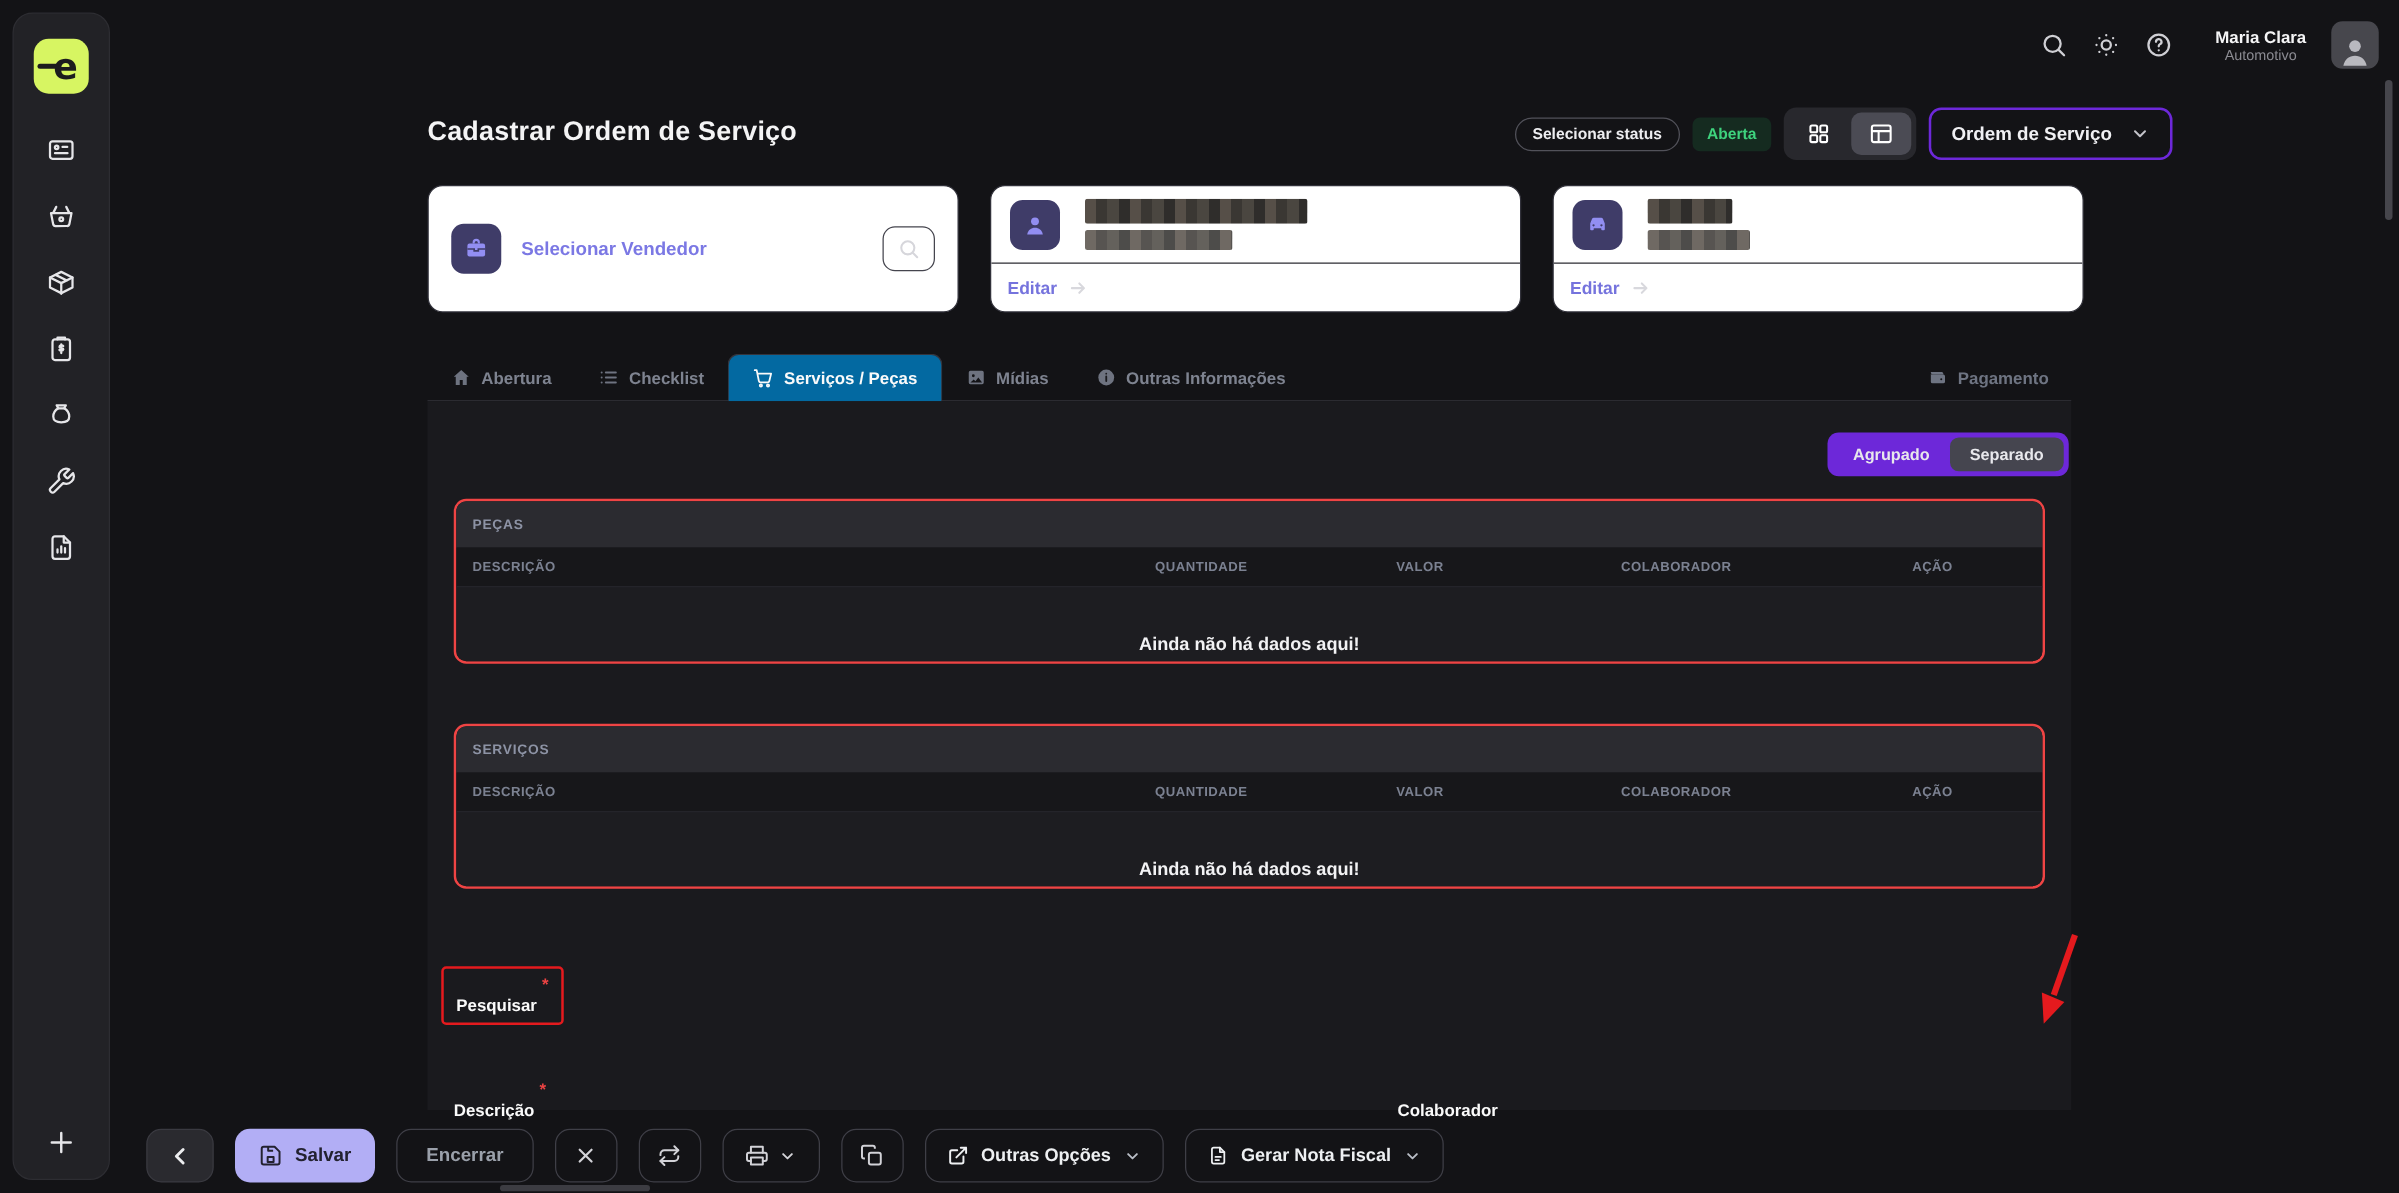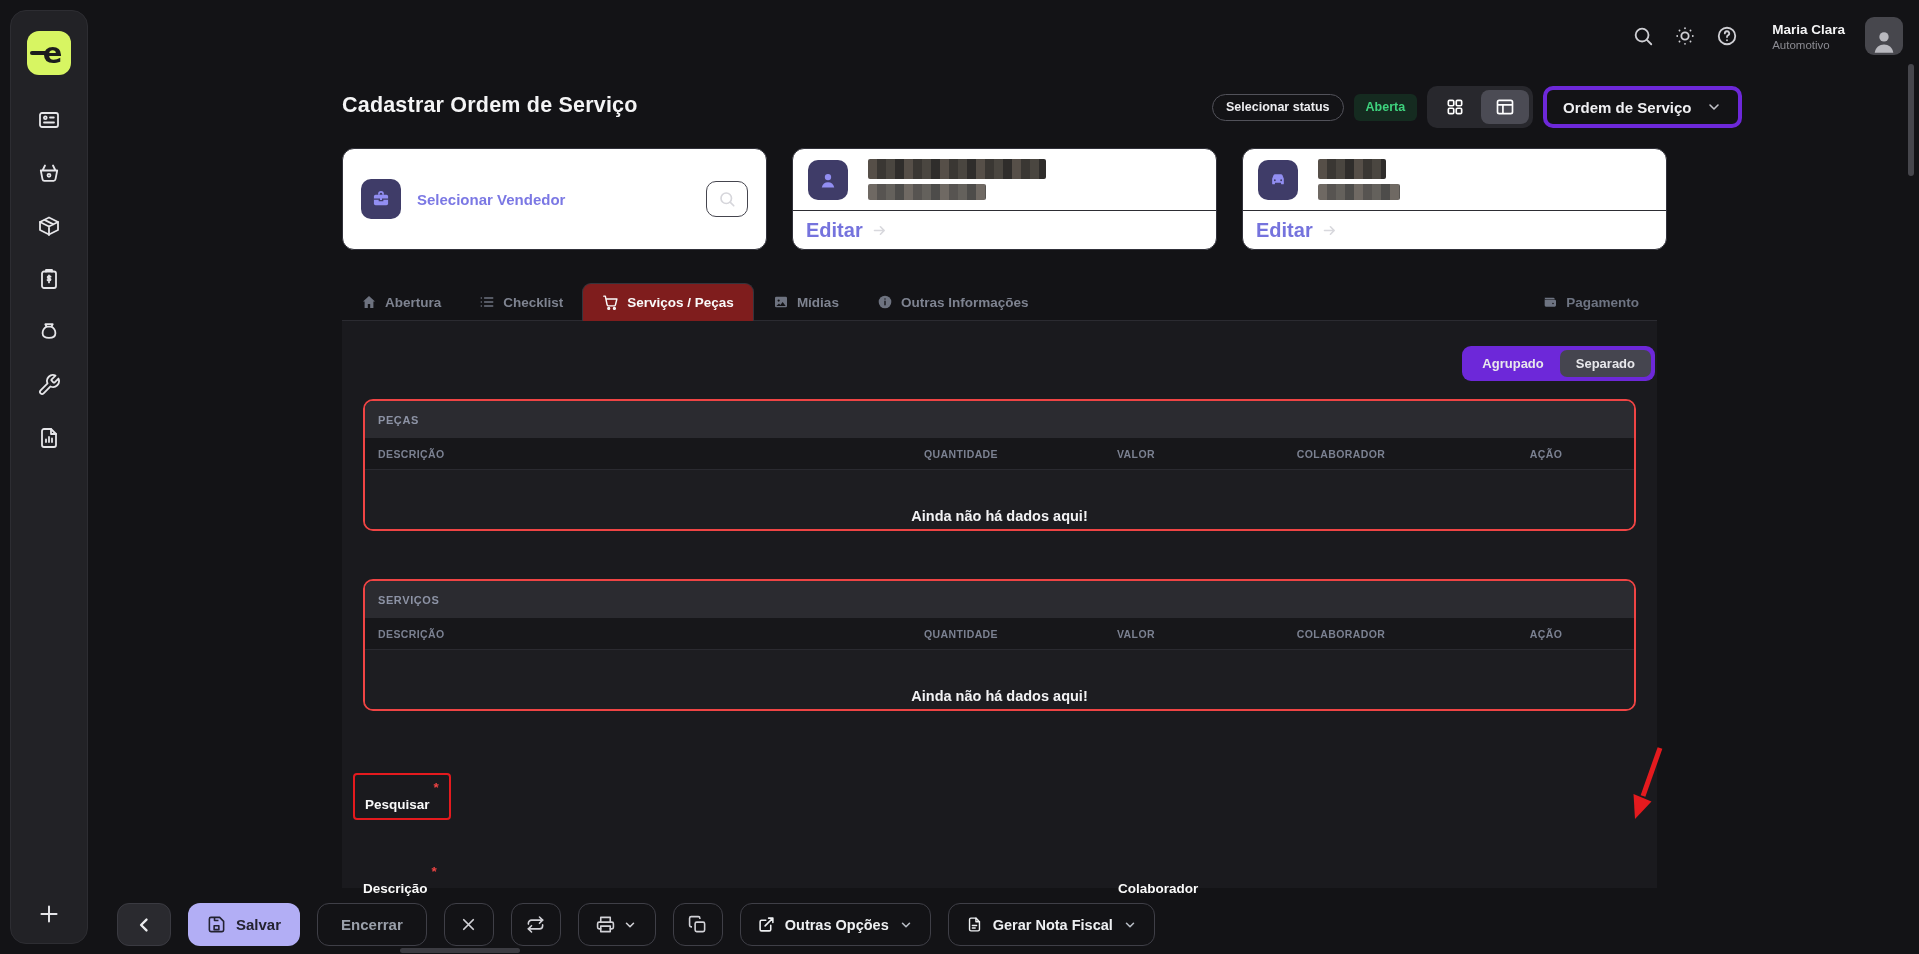--- a/index.html
+++ b/index.html
@@ -15,64 +15,64 @@
     display:flex; align-items:center; justify-content:center; position:relative; }
   .logo .e { font-family:"DejaVu Sans",sans-serif; font-size:29px; font-weight:700; color:#1c1c1e; margin-left:7px; line-height:1; }
   .logo .bar { position:absolute; left:3px; top:20px; width:17px; height:3.5px; background:#1c1c1e; border-radius:2px; }
   .side-icons { margin-top:33px; display:flex; flex-direction:column; gap:29px; color:#e6e6e9; }
   .side-item { width:24px; height:24px; cursor:pointer; }
   .side-plus { margin-top:auto; color:#e6e6e9; cursor:pointer; }
 
   
   .topbar { position:absolute; right:16px; top:12px; height:48px; display:flex; align-items:center; gap:20px; }
   .top-ic { color:#cfcfd4; cursor:pointer; }
-  .userblock { text-align:left; margin-left:14px; }
+  .userblock { text-align:center; margin-left:14px; }
   .uname { font-size:13.5px; font-weight:700; color:#f4f4f5; }
   .urole { font-size:11.5px; color:#8b8b92; margin-top:2px; }
   .avatar { width:38px; height:38px; border-radius:9px; background:#47474d; display:flex; align-items:flex-end; justify-content:center; overflow:hidden; cursor:pointer; }
 
   
   .page-title { position:absolute; left:342px; top:93px; font-size:21.5px; font-weight:700; color:#f4f4f5; letter-spacing:.2px; }
   .hdr-controls { position:absolute; left:1212px; top:85px; display:flex; align-items:center; gap:10px; height:44px; }
   .status-pill { height:27px; padding:0 13px; border:1px solid #52525a; border-radius:14px;
     font-size:12.5px; font-weight:700; color:#ededf0; display:flex; align-items:center; cursor:pointer; white-space:nowrap; }
   .status-badge { height:27px; padding:0 12px; border-radius:6px; background:#152b20; color:#3ed27d;
     font-size:12.5px; font-weight:700; display:flex; align-items:center; }
   .view-toggle { height:42px; padding:4px; background:#28282d; border-radius:10px; display:flex; gap:2px; }
   .vt-seg { width:48px; height:34px; border-radius:8px; display:flex; align-items:center; justify-content:center; color:#fff; cursor:pointer; }
   .vt-seg.sel { background:#4b4b54; }
-  .entity-dd { height:42px; padding:0 16px; border:4px solid #6d28d9; border-radius:10px;
+  .entity-dd { height:42px; padding:0 16px; border:2px solid #6d28d9; border-radius:10px;
     display:flex; align-items:center; gap:14px; font-size:15px; font-weight:600; color:#f0f0f3; cursor:pointer; white-space:nowrap; }
 
   
   .cards { position:absolute; left:342px; top:148px; width:1325px; display:flex; gap:25px; }
   .card { width:425px; height:102px; background:#ffffff; border:1px solid #31313a; border-radius:12px; overflow:hidden; }
   .card-full { display:flex; align-items:center; height:100%; padding:0 18px; }
   .icbox { width:40px; height:40px; min-width:40px; border-radius:10px; background:#3f3c68; color:#928ef2;
     display:flex; align-items:center; justify-content:center; }
   .vendor-label { margin-left:16px; font-size:15px; font-weight:700; color:#7b78e4; cursor:pointer; }
   .card-search { margin-left:auto; width:42px; height:36px; border:1px solid #45454e; border-radius:10px;
     display:flex; align-items:center; justify-content:center; color:#d6d6db; cursor:pointer; background:transparent; }
   .card-top { height:61px; display:flex; align-items:center; padding:0 15px; gap:20px; }
   .rlines { display:flex; flex-direction:column; gap:5px; }
   .redact { border-radius:2px;
     background-image:
       repeating-linear-gradient(90deg,#564f48 0 9px,#3a3733 9px 18px,#4a4640 18px 27px,#2f2d2b 27px 36px),
       repeating-linear-gradient(0deg,rgba(255,255,255,.07) 0 9px,rgba(0,0,0,.22) 9px 18px); }
   .card-foot { height:39px; border-top:1px solid #2d2d33; display:flex; align-items:center; padding:0 13px; gap:9px; cursor:pointer; }
-  .edit-lbl { font-size:20px; font-weight:600; color:#7573dd; }
+  .edit-lbl { font-size:14px; font-weight:600; color:#7573dd; }
   .edit-arrow { color:#d8d8dd; }
 
   
   .tabbar { position:absolute; left:342px; top:283px; width:1315px; height:38px;
     display:flex; align-items:flex-end; border-bottom:1px solid #2b2b31; }
   .tab { height:36px; display:flex; align-items:center; gap:8px; padding:0 19px;
     color:#7e8390; font-size:13.5px; font-weight:600; cursor:pointer; white-space:nowrap; }
   .tab .tic { color:#6e7380; }
-  .tab.active { background:#7f1d1d; border:1px solid #34343c; border-bottom:none;
+  .tab.active { background:#0369a1; border:1px solid #34343c; border-bottom:none;
     border-radius:9px 9px 0 0; color:#fafafa; margin-bottom:-1px; height:38px; }
   .tab.active .tic { color:#fafafa; }
   .tab-right { margin-left:auto; display:flex; align-items:center; gap:8px; padding:0 18px;
     color:#6e7482; font-size:13.5px; font-weight:600; height:36px; cursor:pointer; }
 
   
   .panel { position:absolute; left:342px; top:321px; width:1315px; height:567px; background:#1a1a1e; }
   .group-toggle { position:absolute; right:2px; top:25px; background:#6d28d9; border-radius:9px; padding:4px; display:flex; }
   .gbtn { height:27px; padding:0 16px; display:flex; align-items:center; border-radius:7px;
     font-size:13px; font-weight:700; color:#e8e8ec; cursor:pointer; }

